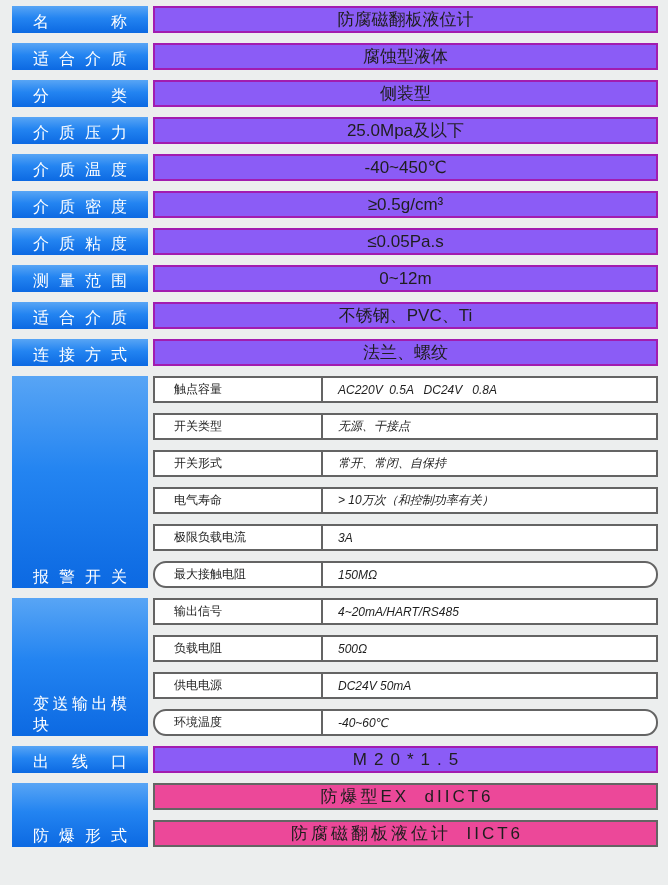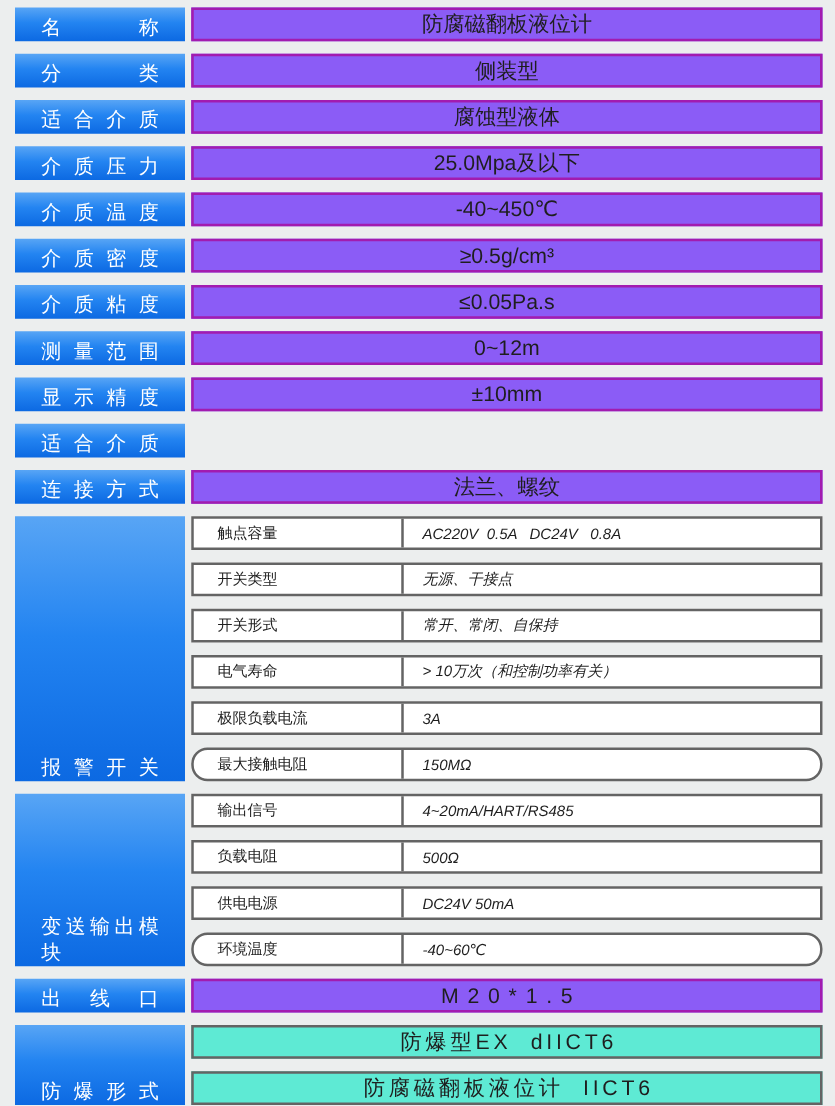--- a/index.html
+++ b/index.html
@@ -63,21 +63,21 @@
     flex:1;
     display:flex; align-items:center;
     padding-left:15px;
     white-space:pre;
     font-style:italic;
   }
 
   
   .fx-rows { flex:1; display:flex; flex-direction:column; }
   .fx-row {
-    background:#5eead4;
+    background:#ec4899;
     border:2px solid #646464;
     height:27px; box-sizing:border-box;
     display:flex; align-items:center; justify-content:center;
     font-size:17px;
     letter-spacing:3px; padding-left:3px;
     white-space:pre;
     margin-bottom:10px;
   }
   .fx-rows .fx-row:last-child { margin-bottom:0; }
 </style>
@@ -88,78 +88,73 @@
 
   <div class="row">
     <div class="label-cell">
         <span>名称</span>
       </div>
     <div class="value-cell">防腐磁翻板液位计</div>
   </div>
 
   <div class="row">
     <div class="label-cell">
+        <span>适合介质</span>
+      </div>
+    <div class="value-cell">腐蚀型液体</div>
+  </div>
+
+  <div class="row">
+    <div class="label-cell">
         <span>分类</span>
       </div>
     <div class="value-cell">侧装型</div>
   </div>
 
   <div class="row">
     <div class="label-cell">
+        <span>介质压力</span>
+      </div>
+    <div class="value-cell">25.0Mpa及以下</div>
+  </div>
+
+  <div class="row">
+    <div class="label-cell">
+        <span>介质温度</span>
+      </div>
+    <div class="value-cell">-40~450℃</div>
+  </div>
+
+  <div class="row">
+    <div class="label-cell">
+        <span>介质密度</span>
+      </div>
+    <div class="value-cell">≥0.5g/cm³</div>
+  </div>
+
+  <div class="row">
+    <div class="label-cell">
+        <span>介质粘度</span>
+      </div>
+    <div class="value-cell">≤0.05Pa.s</div>
+  </div>
+
+  <div class="row">
+    <div class="label-cell">
+        <span>测量范围</span>
+      </div>
+    <div class="value-cell">0~12m</div>
+  </div>
+
+
+  <div class="row">
+    <div class="label-cell">
         <span>适合介质</span>
       </div>
-    <div class="value-cell">腐蚀型液体</div>
-  </div>
-
-  <div class="row">
-    <div class="label-cell">
-        <span>介质压力</span>
-      </div>
-    <div class="value-cell">25.0Mpa及以下</div>
-  </div>
-
-  <div class="row">
-    <div class="label-cell">
-        <span>介质温度</span>
-      </div>
-    <div class="value-cell">-40~450℃</div>
-  </div>
-
-  <div class="row">
-    <div class="label-cell">
-        <span>介质密度</span>
-      </div>
-    <div class="value-cell">≥0.5g/cm³</div>
-  </div>
-
-  <div class="row">
-    <div class="label-cell">
-        <span>介质粘度</span>
-      </div>
-    <div class="value-cell">≤0.05Pa.s</div>
-  </div>
-
-  <div class="row">
-    <div class="label-cell">
-        <span>测量范围</span>
-      </div>
-    <div class="value-cell">0~12m</div>
-  </div>
-
-  <div class="row">
-    <div class="label-cell">
-        <span>显示精度</span>
-      </div>
-    <div class="value-cell">±10mm</div>
-  </div>
-
-  <div class="row">
-    <div class="label-cell">
-        <span>适合介质</span>
-      </div>
+    <div class="value-cell">不锈钢、PVC、Ti</div>
   </div>
 
   <div class="row">
     <div class="label-cell">
         <span>连接方式</span>
       </div>
     <div class="value-cell">法兰、螺纹</div>
   </div>
 
   <div class="section">

